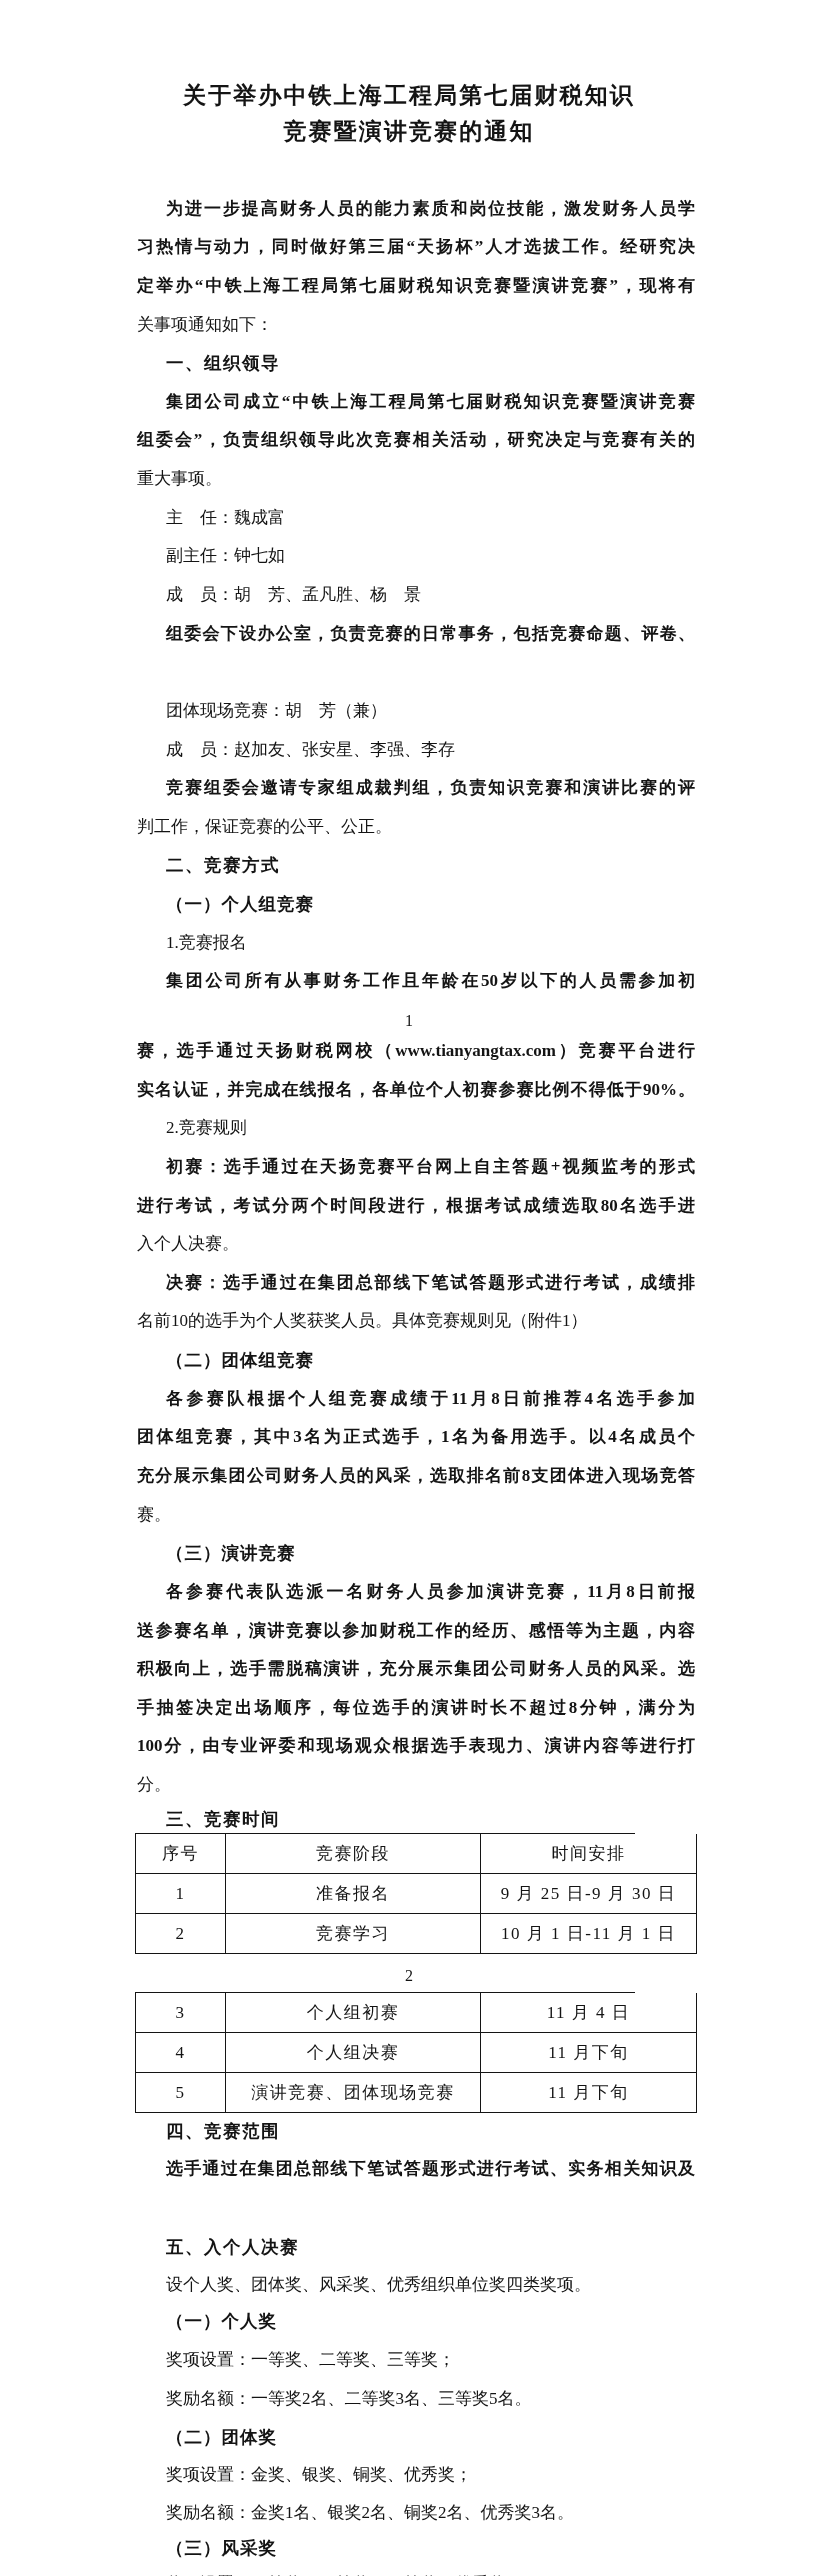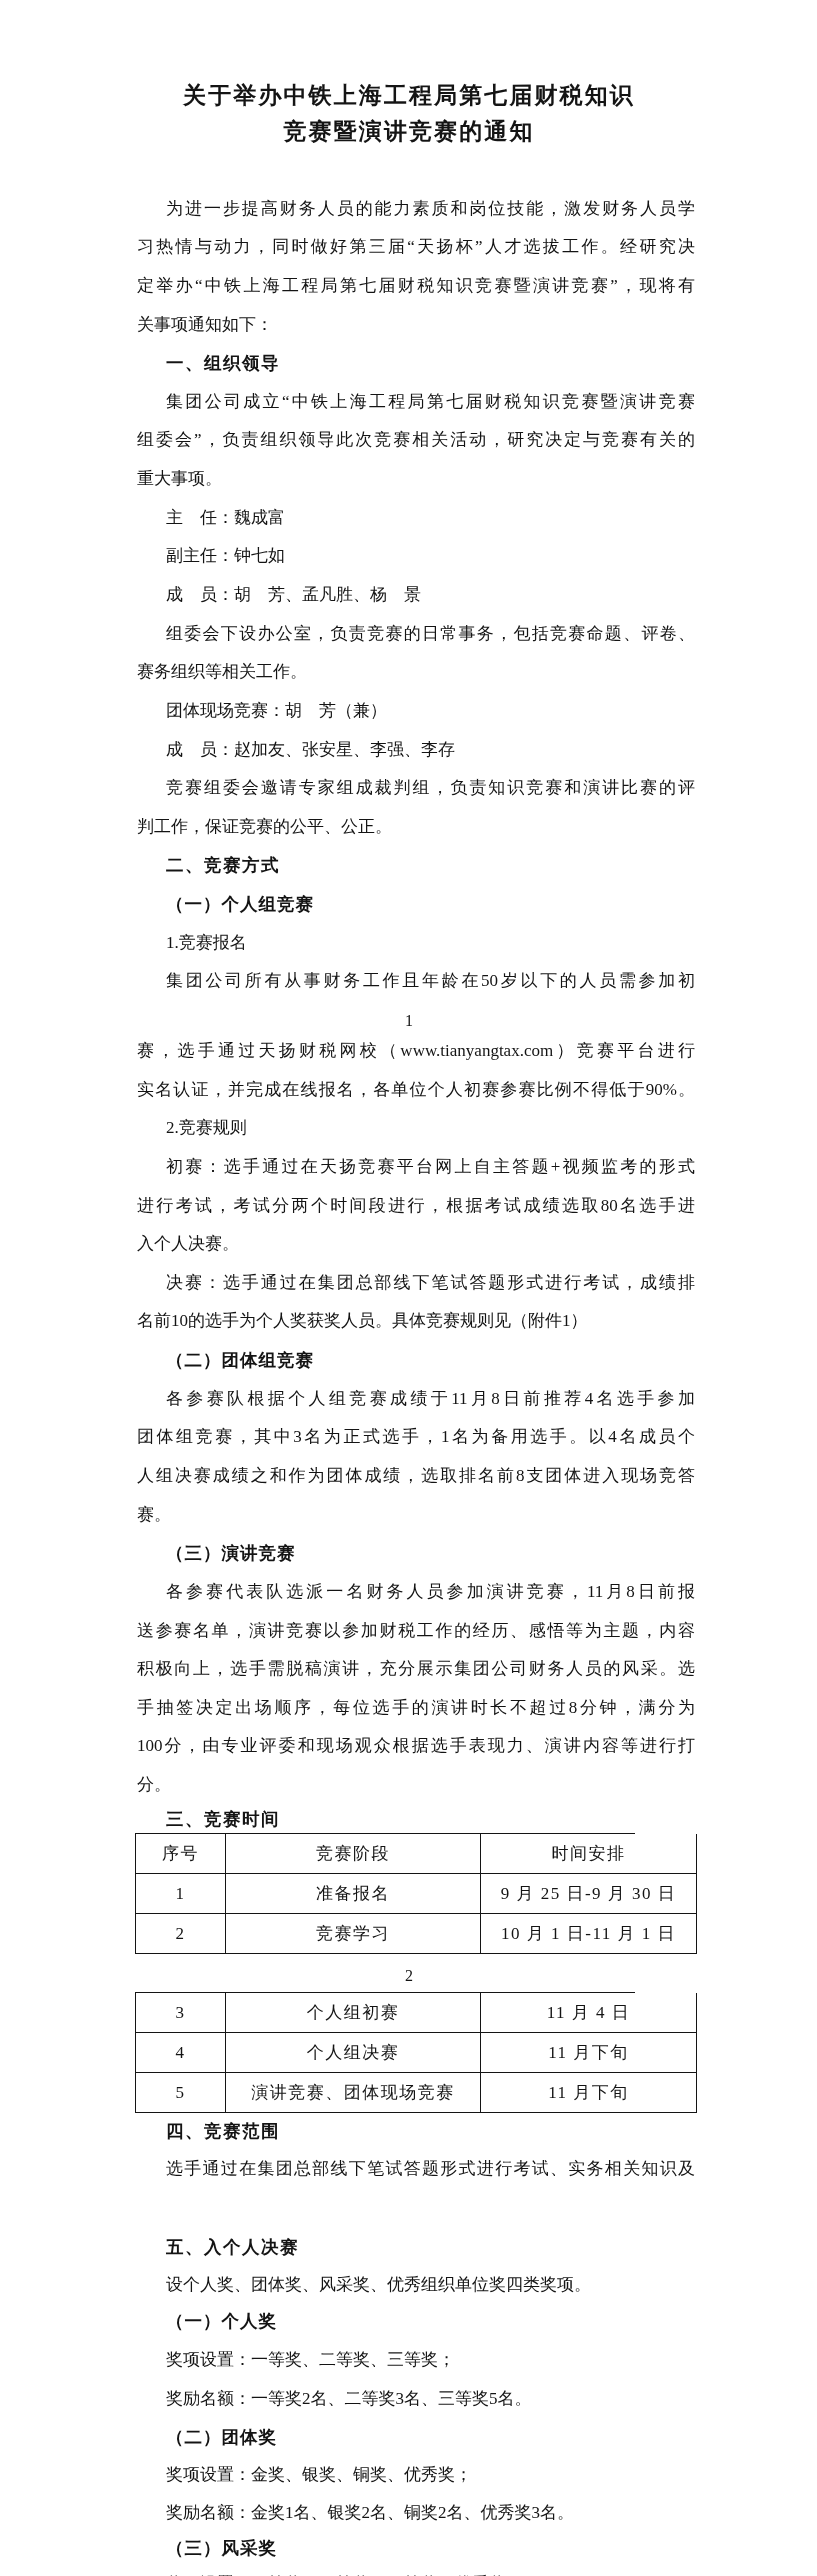--- a/index.html
+++ b/index.html
@@ -4,21 +4,21 @@
 <style>
   html,body{margin:0;padding:0;background:#ffffff;}
   #page{
     position:relative;width:818px;height:3983px;background:#ffffff;overflow:hidden;
     font-family:"Liberation Serif","DejaVu Serif",serif;color:#141414;
   }
   .ln{
     position:absolute;left:137px;width:558px;height:38px;line-height:38px;
     font-size:17px;white-space:nowrap;box-sizing:border-box;
   }
-  .fill{white-space:normal;text-align:justify;text-align-last:justify;}
+  .fill{white-space:normal;text-align:justify;text-align-last:justify;font-weight:bold;}
   .ind{padding-left:29px;}
   .h1{font-family:"Liberation Sans","DejaVu Sans",sans-serif;font-weight:bold;font-size:17.5px;letter-spacing:1.5px;}
   .h2{font-weight:bold;font-size:17.5px;letter-spacing:1px;}
   .title{
     position:absolute;left:0;width:818px;text-align:center;font-weight:bold;
     font-size:23px;letter-spacing:2.1px;height:41px;line-height:41px;
   }
   .pagenum{position:absolute;left:0;width:818px;text-align:center;font-size:16px;height:38px;line-height:38px;}
   .tblf{
     position:absolute;left:135px;width:500px;display:grid;
@@ -43,41 +43,40 @@
     <div class="ln fill" style="top: 267px;">定举办“中铁上海工程局第七届财税知识竞赛暨演讲竞赛”，现将有</div>
     <div class="ln " style="top: 306px;">关事项通知如下：</div>
     <div class="ln h1 ind" style="top: 344px;">一、组织领导</div>
     <div class="ln fill ind" style="top: 383px;">集团公司成立“中铁上海工程局第七届财税知识竞赛暨演讲竞赛</div>
     <div class="ln fill" style="top: 421px;">组委会”，负责组织领导此次竞赛相关活动，研究决定与竞赛有关的</div>
     <div class="ln " style="top: 460px;">重大事项。</div>
     <div class="ln ind kv" style="top: 499px;">主　任：魏成富</div>
     <div class="ln ind kv" style="top: 537px;">副主任：钟七如</div>
     <div class="ln ind kv" style="top: 576px;">成　员：胡　芳、孟凡胜、杨　景</div>
     <div class="ln fill ind" style="top: 615px;">组委会下设办公室，负责竞赛的日常事务，包括竞赛命题、评卷、</div>
-    <div class="ln " style="top: 653px;">赛务组织等相关工作。</div>
     <div class="ln ind kv" style="top: 692px;">团体现场竞赛：胡　芳（兼）</div>
     <div class="ln ind kv" style="top: 731px;">成　员：赵加友、张安星、李强、李存</div>
     <div class="ln fill ind" style="top: 769px;">竞赛组委会邀请专家组成裁判组，负责知识竞赛和演讲比赛的评</div>
     <div class="ln " style="top: 808px;">判工作，保证竞赛的公平、公正。</div>
     <div class="ln h1 ind" style="top: 846px;">二、竞赛方式</div>
     <div class="ln h2 ind" style="top: 885px;">（一）个人组竞赛</div>
     <div class="ln ind" style="top: 924px;">1.竞赛报名</div>
     <div class="ln fill ind" style="top: 962px;">集团公司所有从事财务工作且年龄在50岁以下的人员需参加初</div>
     <div class="ln fill" style="top: 1032px;">赛，选手通过天扬财税网校（www.tianyangtax.com）竞赛平台进行</div>
     <div class="ln fill" style="top: 1071px;">实名认证，并完成在线报名，各单位个人初赛参赛比例不得低于90%。</div>
     <div class="ln ind" style="top: 1109px;">2.竞赛规则</div>
     <div class="ln fill ind" style="top: 1148px;">初赛：选手通过在天扬竞赛平台网上自主答题+视频监考的形式</div>
     <div class="ln fill" style="top: 1187px;">进行考试，考试分两个时间段进行，根据考试成绩选取80名选手进</div>
     <div class="ln " style="top: 1225px;">入个人决赛。</div>
     <div class="ln fill ind" style="top: 1264px;">决赛：选手通过在集团总部线下笔试答题形式进行考试，成绩排</div>
     <div class="ln " style="top: 1302px;">名前10的选手为个人奖获奖人员。具体竞赛规则见（附件1）</div>
     <div class="ln h2 ind" style="top: 1341px;">（二）团体组竞赛</div>
     <div class="ln fill ind" style="top: 1380px;">各参赛队根据个人组竞赛成绩于11月8日前推荐4名选手参加</div>
     <div class="ln fill" style="top: 1418px;">团体组竞赛，其中3名为正式选手，1名为备用选手。以4名成员个</div>
-    <div class="ln fill" style="top: 1457px;">人组决赛成绩之和作为团体成绩，选取排名前8支团体进入现场竞答</div>
+    <div class="ln fill" style="top: 1457px;">充分展示集团公司财务人员的风采，选取排名前8支团体进入现场竞答</div>
     <div class="ln " style="top: 1496px;">赛。</div>
     <div class="ln h2 ind" style="top: 1534px;">（三）演讲竞赛</div>
     <div class="ln fill ind" style="top: 1573px;">各参赛代表队选派一名财务人员参加演讲竞赛，11月8日前报</div>
     <div class="ln fill" style="top: 1612px;">送参赛名单，演讲竞赛以参加财税工作的经历、感悟等为主题，内容</div>
     <div class="ln fill" style="top: 1650px;">积极向上，选手需脱稿演讲，充分展示集团公司财务人员的风采。选</div>
     <div class="ln fill" style="top: 1689px;">手抽签决定出场顺序，每位选手的演讲时长不超过8分钟，满分为</div>
     <div class="ln fill" style="top: 1727px;">100分，由专业评委和现场观众根据选手表现力、演讲内容等进行打</div>
     <div class="ln " style="top: 1766px;">分。</div>
     <div class="ln h1 ind" style="top: 1800px;">三、竞赛时间</div>
     <div class="ln h1 ind" style="top: 2112px;">四、竞赛范围</div>

